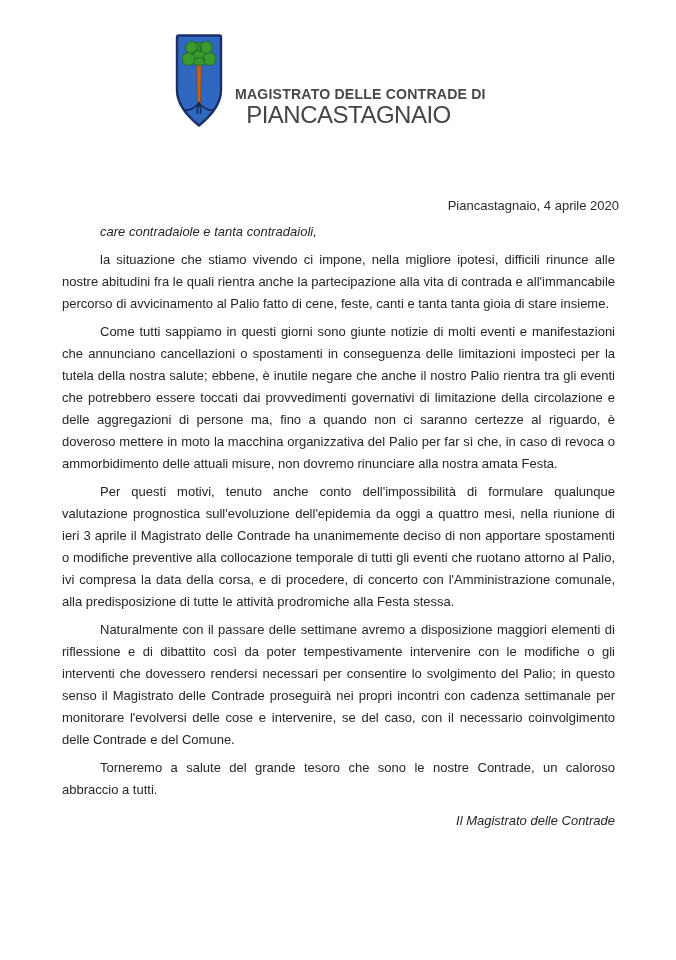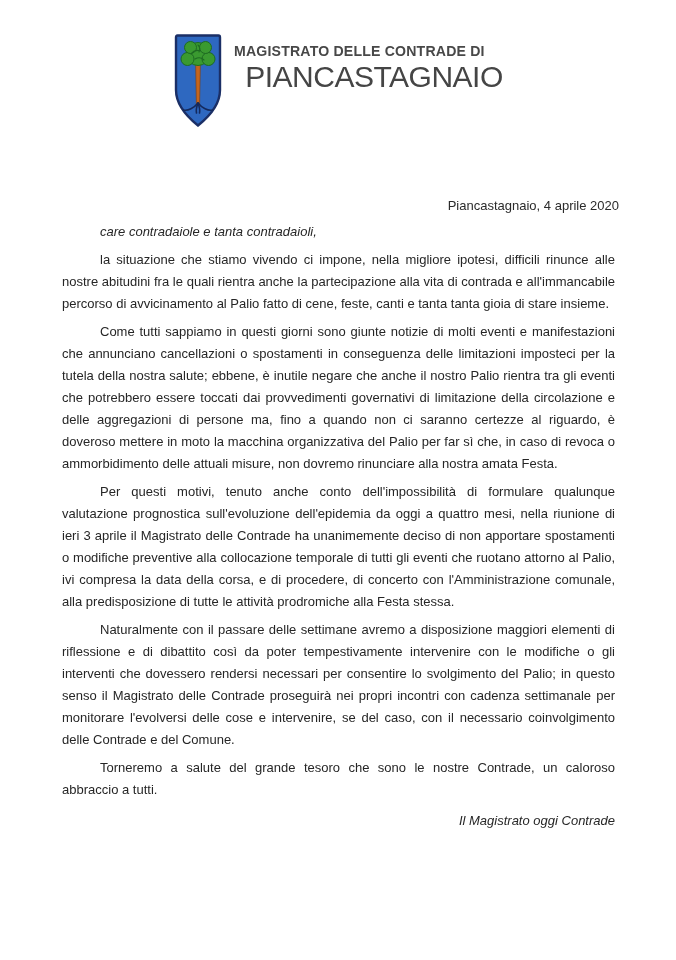--- a/index.html
+++ b/index.html
@@ -13,21 +13,21 @@
     height: 960px;
     background: #ffffff;
     font-family: "Liberation Sans", sans-serif;
     color: #262626;
     overflow: hidden;
   }
   
   .letterhead {
     display: flex;
     justify-content: center;
-    align-items: flex-start;
+    align-items: flex-end;
     padding-top: 33px;
     gap: 11px;
   }
   .crest {
     width: 50px;
     height: 96px;
     flex: 0 0 auto;
   }
   .crest svg { display: block; width: 50px; height: 96px; }
   .crest .crown-circle { stroke: #1e6b22; stroke-width: 1; }
@@ -38,21 +38,21 @@
     font-size: 15px;
     font-weight: 700;
     letter-spacing: 0.2px;
     color: #484848;
     line-height: 1.1;
     transform: scaleX(0.94);
     transform-origin: left center;
     white-space: nowrap;
   }
   .org-name-large {
-    font-size: 30px;
+    font-size: 24px;
     font-weight: 400;
     letter-spacing: -0.5px;
     color: #454545;
     line-height: 1.12;
     white-space: nowrap;
     margin-left: 11px;
   }
   
   .dateline {
     margin-top: 68px;
@@ -127,16 +127,16 @@
 
   <div class="letter-body">
     <p class="salutation second">care contradaiole e tanta contradaioli,</p>
 
     <p class="para first">la situazione che stiamo vivendo ci impone, nella migliore ipotesi, difficili rinunce alle nostre abitudini fra le quali rientra anche la partecipazione alla vita di contrada e all'immancabile percorso di avvicinamento al Palio fatto di cene, feste, canti e tanta tanta gioia di stare insieme.</p>
     <p class="para">Come tutti sappiamo in questi giorni sono giunte notizie di molti eventi e manifestazioni che annunciano cancellazioni o spostamenti in conseguenza delle limitazioni imposteci per la tutela della nostra salute; ebbene, è inutile negare che anche il nostro Palio rientra tra gli eventi che potrebbero essere toccati dai provvedimenti governativi di limitazione della circolazione e delle aggregazioni di persone ma, fino a quando non ci saranno certezze al riguardo, è doveroso mettere in moto la macchina organizzativa del Palio per far sì che, in caso di revoca o ammorbidimento delle attuali misure, non dovremo rinunciare alla nostra amata Festa.</p>
     <p class="para">Per questi motivi, tenuto anche conto dell'impossibilità di formulare qualunque valutazione prognostica sull'evoluzione dell'epidemia da oggi a quattro mesi, nella riunione di ieri 3 aprile il Magistrato delle Contrade ha unanimemente deciso di non apportare spostamenti o modifiche preventive alla collocazione temporale di tutti gli eventi che ruotano attorno al Palio, ivi compresa la data della corsa, e di procedere, di concerto con l'Amministrazione comunale, alla predisposizione di tutte le attività prodromiche alla Festa stessa.</p>
     <p class="para">Naturalmente con il passare delle settimane avremo a disposizione maggiori elementi di riflessione e di dibattito così da poter tempestivamente intervenire con le modifiche o gli interventi che dovessero rendersi necessari per consentire lo svolgimento del Palio; in questo senso il Magistrato delle Contrade proseguirà nei propri incontri con cadenza settimanale per monitorare l'evolversi delle cose e intervenire, se del caso, con il necessario coinvolgimento delle Contrade e del Comune.</p>
     <p class="para">Torneremo a salute del grande tesoro che sono le nostre Contrade, un caloroso abbraccio a tutti.</p>
 
-    <p class="signature">Il Magistrato oggi Contrade</p>
+    <p class="signature">Il Magistrato delle Contrade</p>
   </div>
 
 </div>
 
 </body></html>

